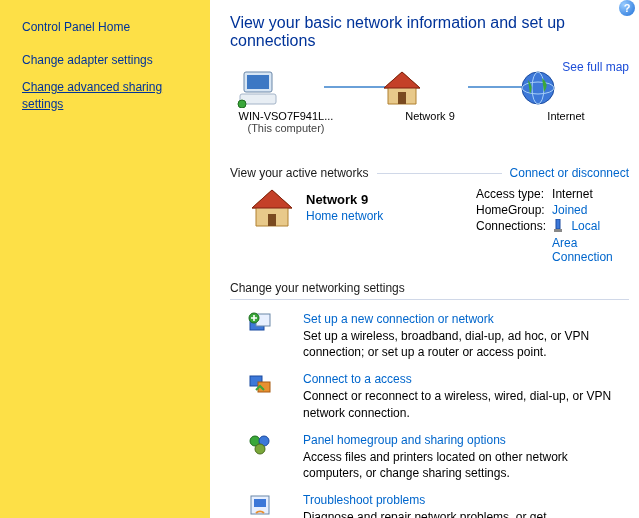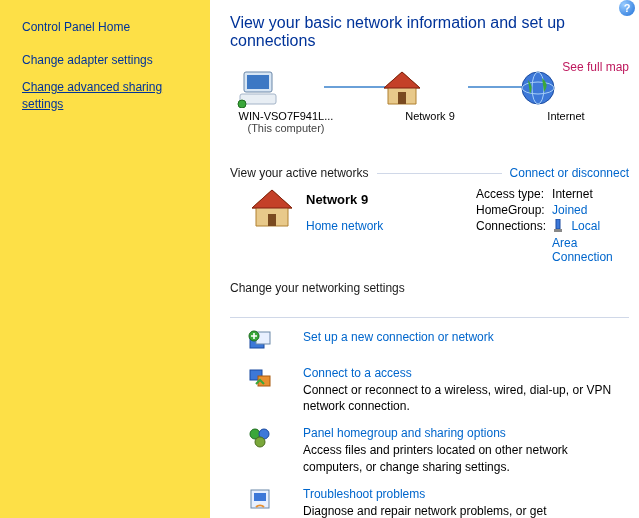--- a/index.html
+++ b/index.html
@@ -78,21 +78,21 @@
   .map-line {
     position: absolute;
     top: 26px;
     height: 2px;
     border-top: 2px double #6aa0d8;
   }
   .full-map-link {
     position: absolute;
     top: 0;
     right: 0;
-    color: #be185d;
+    color: #1d4ed8;
     cursor: pointer;
     font-size: 12px;
     margin-left: 38px;
   }
   .sub { color: #444; font-size: 11px; }
   .section-row {
     display: flex;
     align-items: center;
     color: #1a1a1a;
     font-size: 12px;
@@ -107,34 +107,34 @@
     color: #0066cc;
     cursor: pointer;
   }
   .active-net {
     display: flex;
     margin: 6px 0 16px 0;
   }
   .house-icon { flex-shrink: 0; margin: 0 10px 0 18px; }
   .net-left { width: 170px; }
   .net-left .title { font-weight: bold; font-size: 13px; margin-top: 6px; }
-  .net-left .type { color: #0066cc; cursor: pointer; margin-top: 12px; }
+  .net-left .type { color: #0066cc; cursor: pointer; margin-top: 2px; }
   .net-right {
     flex: 1;
     font-size: 12px;
   }
   .net-right table { border-collapse: collapse; }
   .net-right td { padding: 1px 6px 1px 0; vertical-align: top; }
   .net-right .link { color: #0066cc; cursor: pointer; }
   .settings-header {
     font-size: 12px;
     color: #1a1a1a;
     margin: 12px 0 4px 0;
     border-bottom: 1px solid #d0d8e8;
-    padding-bottom: 22px;
+    padding-bottom: 4px;
   }
   .task {
     display: flex;
     margin: 12px 0 0 18px;
     gap: 25px;
   }
   .task .ticon { width: 30px; flex-shrink: 0; }
   .task .tbody { flex: 1; padding-right: 10px; }
   .task .tlink { color: #0066cc; cursor: pointer; font-size: 12px; }
   .task .tdesc { font-size: 12px; margin-top: 2px; line-height: 1.35; }
@@ -253,20 +253,21 @@
     <div class="ticon">
       <svg class="ic" width="24" height="24" viewBox="0 0 24 24">
         <rect x="2" y="6" width="14" height="12" fill="#3d78d8" stroke="#1a4ba0"></rect>
         <rect x="8" y="2" width="14" height="12" fill="#e8f0ff" stroke="#6a87a8"></rect>
         <circle cx="6" cy="6" r="5" fill="#3aa73a" stroke="#1e6e1e"></circle>
         <path d="M6 3v6M3 6h6" stroke="#fff" stroke-width="1.6"></path>
       </svg>
     </div>
     <div class="tbody">
       <div class="tlink">Set up a new connection or network</div>
+      <div class="tdesc">Set up a wireless, broadband, dial-up, ad hoc, or VPN connection; or set up a router or access point.</div>
     </div>
   </div>
 
   <div class="task">
     <div class="ticon">
       <svg class="ic" width="24" height="24" viewBox="0 0 24 24">
         <rect x="2" y="4" width="12" height="10" fill="#3d78d8" stroke="#1a4ba0"></rect>
         <rect x="10" y="10" width="12" height="10" fill="#e89030" stroke="#a85a10"></rect>
         <path d="M8 18 l4 -4 l4 4" fill="none" stroke="#3aa73a" stroke-width="2"></path>
       </svg>

